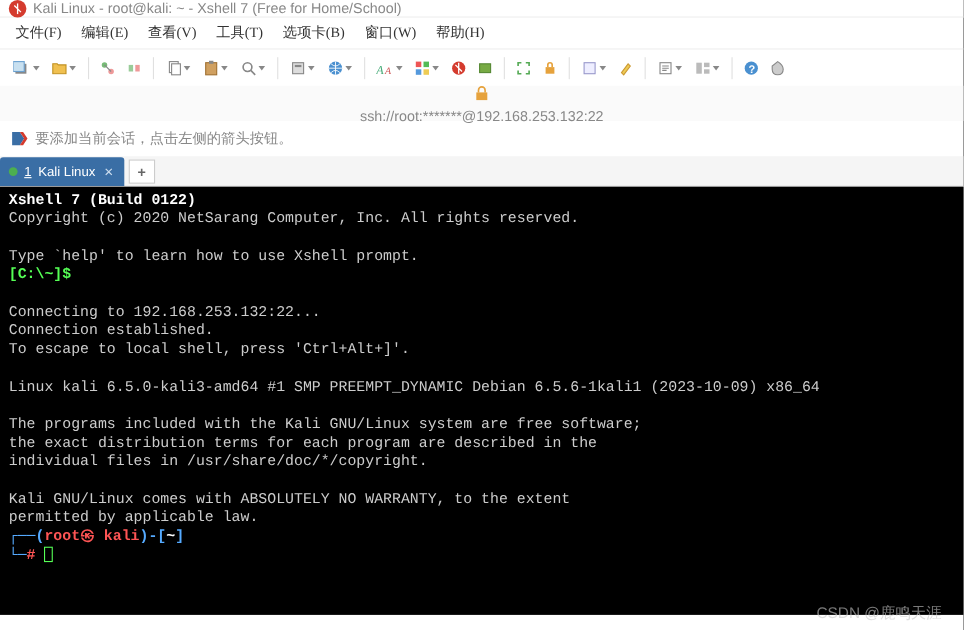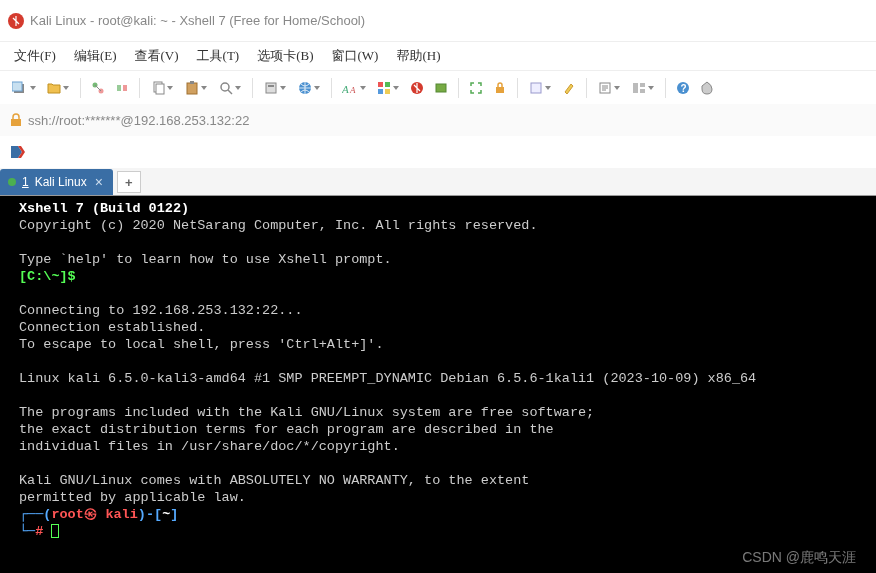--- a/index.html
+++ b/index.html
@@ -1,38 +1,38 @@
 <!DOCTYPE html>
 <html><head>
 <meta charset="utf-8">
 <style>
 * { margin: 0; padding: 0; box-sizing: border-box; }
 body { font-family: "Microsoft YaHei", Arial, sans-serif; font-size: 13px; background: #fff; width: 876px; height: 573px; overflow: hidden; position: relative; }
-.titlebar { height: 42px; background: #fff; display: flex; align-items: center; padding: 0 8px; border-bottom: 1px solid #eee; }
+.titlebar { height: 16px; background: #fff; display: flex; align-items: center; padding: 0 8px; border-bottom: 1px solid #eee; }
 .titlebar-icon { width: 16px; height: 16px; background: #d43b2e; border-radius: 50%; margin-right: 6px; display:flex;align-items:center;justify-content:center;}
 .titlebar-text { color: #888; font-size: 13px; }
 .menubar { height: 28px; display: flex; align-items: center; padding: 0 10px; gap: 10px; font-family: Liberation Serif, serif; }
 .menuitem { color: #333; font-size: 13px; cursor: pointer; padding: 2px 4px; }
 .toolbar { height: 34px; display: flex; align-items: center; padding: 0 8px; gap: 2px; border-top: 1px solid #eee; }
 .tbtn { width: 22px; height: 22px; display: flex; align-items: center; justify-content: center; cursor: pointer; position: relative; }
 .tbtn.wd { width: 32px; }
 .dd::after { content: ""; border-left: 3px solid transparent; border-right: 3px solid transparent; border-top: 4px solid #888; margin-left: 2px; }
 .sep { width: 1px; height: 20px; background: #e0e0e0; margin: 0 4px; }
-.addressbar { height: 32px; display: flex; align-items: center; padding: 0 10px; background: #fafafa; gap: 6px; }
+.addressbar { height: 32px; display: flex; align-items: center; padding: 0 10px; background: #fafafa; gap: 6px; flex-direction: column; }
 .lock-icon { color: #e6a23c; }
 .addr-text { color: #888; font-size: 13px; }
 .hintbar { height: 32px; display: flex; align-items: center; padding: 0 10px; gap: 8px; }
 .hint-icon { width: 14px; height: 14px; }
 .hint-text { color: #888; font-size: 13px; }
 .tabbar { height: 28px; background: #f5f5f5; display: flex; align-items: flex-end; border-bottom: 1px solid #999; }
 .tab { height: 26px; background: #3a6ea5; color: #fff; display: flex; align-items: center; padding: 0 8px; gap: 6px; font-size: 12px; border-top-left-radius: 3px; border-top-right-radius: 3px; }
 .tab-dot { width: 8px; height: 8px; background: #4caf50; border-radius: 50%; }
 .tab-close { color: #cde; cursor: pointer; font-size: 14px; padding: 0 2px; }
 .tab-add { width: 24px; height: 22px; background: #fff; border: 1px solid #ccc; display: flex; align-items: center; justify-content: center; margin-left: 4px; cursor: pointer; color: #666; font-weight: bold; margin-bottom: 2px; }
-.terminal { background: #000; color: #ccc; font-family: "Consolas", "Courier New", monospace; font-size: 13.5px; padding: 4px 19px; line-height: 17px; white-space: pre; overflow: hidden; height: calc(573px - 30px - 28px - 34px - 32px - 32px - 28px); }
+.terminal { background: #000; color: #ccc; font-family: "Consolas", "Courier New", monospace; font-size: 13.5px; padding: 4px 8px; line-height: 17px; white-space: pre; overflow: hidden; height: calc(573px - 30px - 28px - 34px - 32px - 32px - 28px); }
 .tw { color: #ffffff; font-weight: bold; }
 .tg { color: #55ff55; font-weight: bold; }
 .tb { color: #55aaff; font-weight: bold; }
 .tr { color: #ff5555; font-weight: bold; }
 .cursor { display: inline-block; width: 8px; height: 14px; border: 1px solid #55ff55; vertical-align: middle; }
 .watermark { position: absolute; right: 20px; bottom: 6px; color: rgba(200,200,200,0.6); font-size: 14px; pointer-events: none; }
 svg { display: block; }
 </style>
 </head>
 <body>
@@ -201,20 +201,21 @@
   <span class="addr-text">ssh://root:*******@192.168.253.132:22</span>
 </div>
 
 <div class="hintbar">
   <span class="hint-icon">
       <svg width="16" height="14" viewBox="0 0 16 14">
         <path d="M1 1 h7 l4 6 l-4 6 h-7 z" fill="#3a6ea5"></path>
         <path d="M8 1 h3 l4 6 l-4 6 h-3 l4 -6 z" fill="#d43b2e"></path>
       </svg>
     </span>
+  <span class="hint-text">要添加当前会话，点击左侧的箭头按钮。</span>
 </div>
 
 <div class="tabbar">
   <div class="tab">
     <span class="tab-dot"></span>
     <span style="text-decoration:underline">1</span>
     <span>Kali Linux</span>
     <span class="tab-close">×</span>
   </div>
   <div class="tab-add">+</div>

